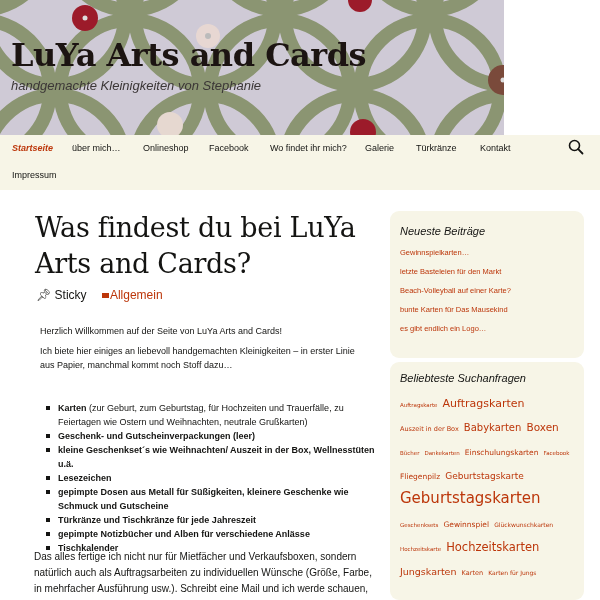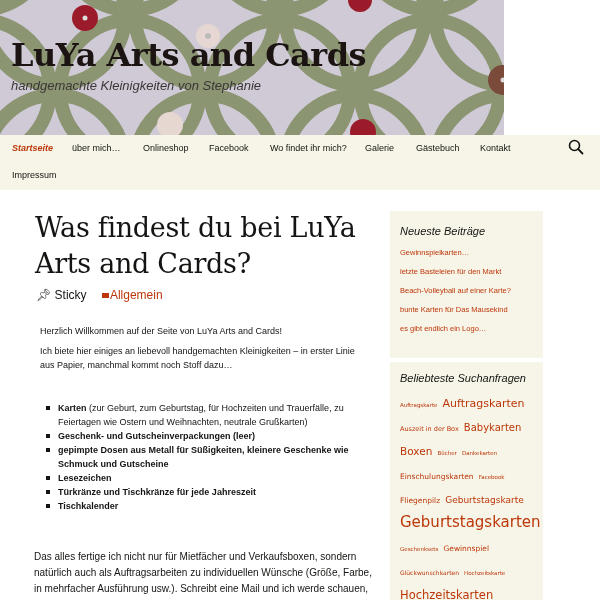--- a/index.html
+++ b/index.html
@@ -47,21 +47,21 @@
   .entry-content { position: absolute; left: 34px; top: 318px; width: 340px; font-size: 9px; line-height: 14px; color: #141412; }
   .entry-content p { margin: 6px; }
   .feature-list { position: absolute; left: 46px; top: 401px; width: 330px; font-size: 9px; line-height: 14px; list-style: none; }
   .feature-list li { position: relative; padding-left: 12px; }
   .feature-list li::before { content: ""; position: absolute; left: 0; top: 5px; width: 4px; height: 4px; background: #141412; }
   .feature-list b { font-weight: bold; }
   .outro { position: absolute; left: 34px; top: 549px; width: 340px; font-size: 10px; line-height: 16px; color: #141412; }
 
   
   .widget {
-    position: absolute; left: 390px; width: 153px; background: #f7f5e7;
+    position: absolute; left: 390px; width: 194px; background: #f7f5e7; border-radius: 9px;
   }
   .widget-title {
     font-family: "Liberation Sans", sans-serif; font-style: italic; font-size: 11px;
     color: #141412; font-weight: normal; margin: 0 0 6px 0;
   }
   .recent-list { list-style: none; }
   .recent-list li { font-size: 7.5px; color: #bc360a; line-height: 19px; white-space: nowrap; }
   .tagcloud { line-height: 1.5; color: #bc360a; font-family: "DejaVu Sans", sans-serif; }
   .tagcloud span { color: #bc360a; white-space: nowrap; }
 </style>
@@ -97,21 +97,21 @@
   <div class="site-desc">handgemachte Kleinigkeiten von Stephanie</div>
 </header>
 
 <nav class="navbar">
   <a class="nav-item active" style="left:12px; top:8px;font-weight:bold;">Startseite</a>
   <a class="nav-item" style="left:72px; top:8px;">über mich…</a>
   <a class="nav-item" style="left:143px; top:8px;">Onlineshop</a>
   <a class="nav-item" style="left:209px; top:8px;">Facebook</a>
   <a class="nav-item" style="left:270px; top:8px;">Wo findet ihr mich?</a>
   <a class="nav-item" style="left:365px; top:8px;">Galerie</a>
-  <a class="nav-item" style="left:416px; top:8px;">Gästebuch</a>
+  <a class="nav-item" style="left:416px; top:8px;">Türkränze</a>
   <a class="nav-item" style="left:480px; top:8px;">Kontakt</a>
   <a class="nav-item" style="left:12px; top:35px;">Impressum</a>
 </nav>
 <div class="search-btn">
   <svg width="16" height="16" viewBox="0 0 16 16">
     <circle cx="6.5" cy="6.5" r="5" fill="none" stroke="#141412" stroke-width="1.6"></circle>
     <line x1="10.2" y1="10.2" x2="14.5" y2="14.5" stroke="#141412" stroke-width="1.8" stroke-linecap="round"></line>
   </svg>
 </div>
 
@@ -129,23 +129,25 @@
   </div>
 
   <div class="entry-content">
     <p>Herzlich Willkommen auf der Seite von LuYa Arts and Cards!</p>
     <p>Ich biete hier einiges an liebevoll handgemachten Kleinigkeiten – in erster Linie aus Papier, manchmal kommt noch Stoff dazu…</p>
   </div>
 
   <ul class="feature-list">
     <li><b>Karten</b><span> (zur Geburt, zum Geburtstag, für Hochzeiten und Trauerfälle, zu Feiertagen wie Ostern und Weihnachten, neutrale Grußkarten)</span></li>
     <li><b>Geschenk- und Gutscheinverpackungen (leer)</b></li>
+    <li><b>kleine Geschenkset´s wie Weihnachten/ Auszeit in der Box, Wellnesstüten u.ä.</b></li>
+    <li><b>Lesezeichen</b></li>
     <li><b>gepimpte Dosen aus Metall für Süßigkeiten, kleinere Geschenke wie Schmuck und Gutscheine</b></li>
-    <li><b>Lesezeichen</b></li>
     <li><b>Türkränze und Tischkränze für jede Jahreszeit</b></li>
+    <li><b>gepimpte Notizbücher und Alben für verschiedene Anlässe</b></li>
     <li><b>Tischkalender</b></li>
   </ul>
 
   <p class="outro">Das alles fertige ich nicht nur für Mietfächer und Verkaufsboxen, sondern natürlich auch als Auftragsarbeiten zu individuellen Wünsche (Größe, Farbe, in mehrfacher Ausführung usw.). Schreibt eine Mail und ich werde schauen, was mir möglich ist.</p>
 </main>
 
 <aside>
   <section class="widget" style="top:211px; height:147px; padding:14px 10px;">
     <h3 class="widget-title">Neueste Beiträge</h3>
     <ul class="recent-list">

